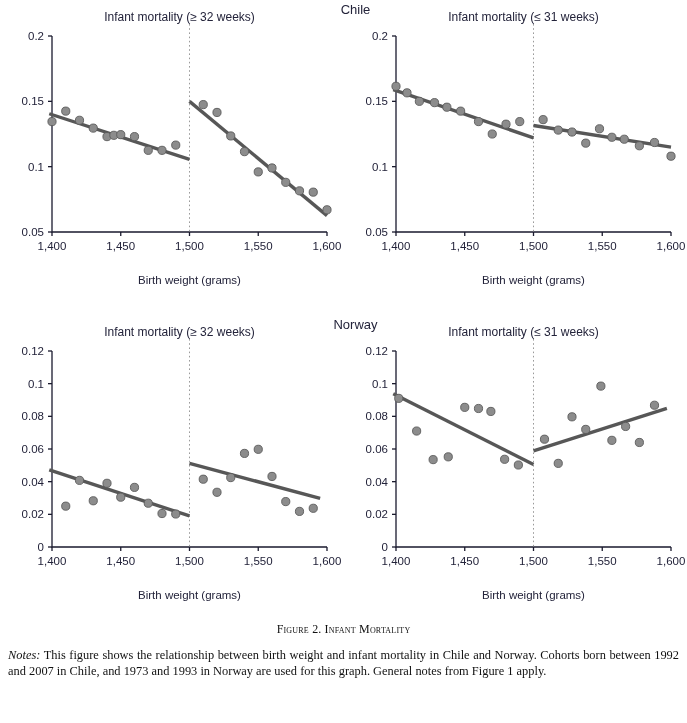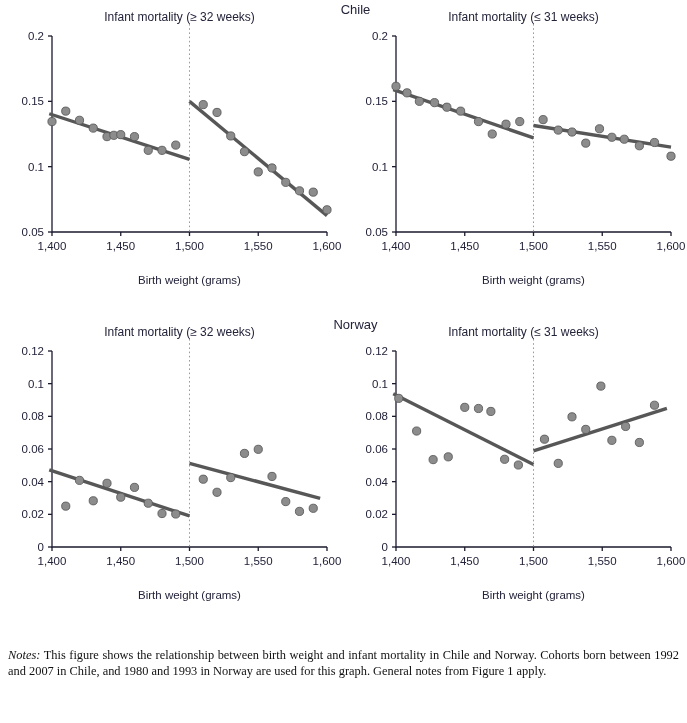--- a/index.html
+++ b/index.html
@@ -276,16 +276,20 @@
         <circle cx="228" cy="91.82333333333332" r="4.1" fill="#8c8c8c" stroke="#5a5a5a" stroke-width="0.9"></circle>
         <circle cx="241.74999999999997" cy="104.4" r="4.1" fill="#8c8c8c" stroke="#5a5a5a" stroke-width="0.9"></circle>
         <circle cx="256.875" cy="61.116666666666646" r="4.1" fill="#8c8c8c" stroke="#5a5a5a" stroke-width="0.9"></circle>
         <circle cx="267.875" cy="115.34333333333333" r="4.1" fill="#8c8c8c" stroke="#5a5a5a" stroke-width="0.9"></circle>
         <circle cx="281.625" cy="101.45999999999998" r="4.1" fill="#8c8c8c" stroke="#5a5a5a" stroke-width="0.9"></circle>
         <circle cx="295.375" cy="117.46666666666667" r="4.1" fill="#8c8c8c" stroke="#5a5a5a" stroke-width="0.9"></circle>
         <circle cx="310.5" cy="80.22666666666666" r="4.1" fill="#8c8c8c" stroke="#5a5a5a" stroke-width="0.9"></circle>
       </svg>
     </div>
 
-
-  <div id="notes"><i>Notes:</i><span> This figure shows the relationship between birth weight and infant mortality in Chile and Norway. Cohorts born between 1992 and 2007 in Chile, and 1980 and 1993 in Norway are used for this graph. General notes from Figure 1 apply.</span></div>
+  <div id="caption">
+    <span class="smallcaps">Figure 2.</span>
+    <span class="smallcaps">Infant Mortality</span>
+  </div>
+
+  <div id="notes"><i>Notes:</i><span> This figure shows the relationship between birth weight and infant mortality in Chile and Norway. Cohorts born between 1992 and 2007 in Chile, and 1973 and 1993 in Norway are used for this graph. General notes from Figure 1 apply.</span></div>
 
 </div>
 
 </body></html>

